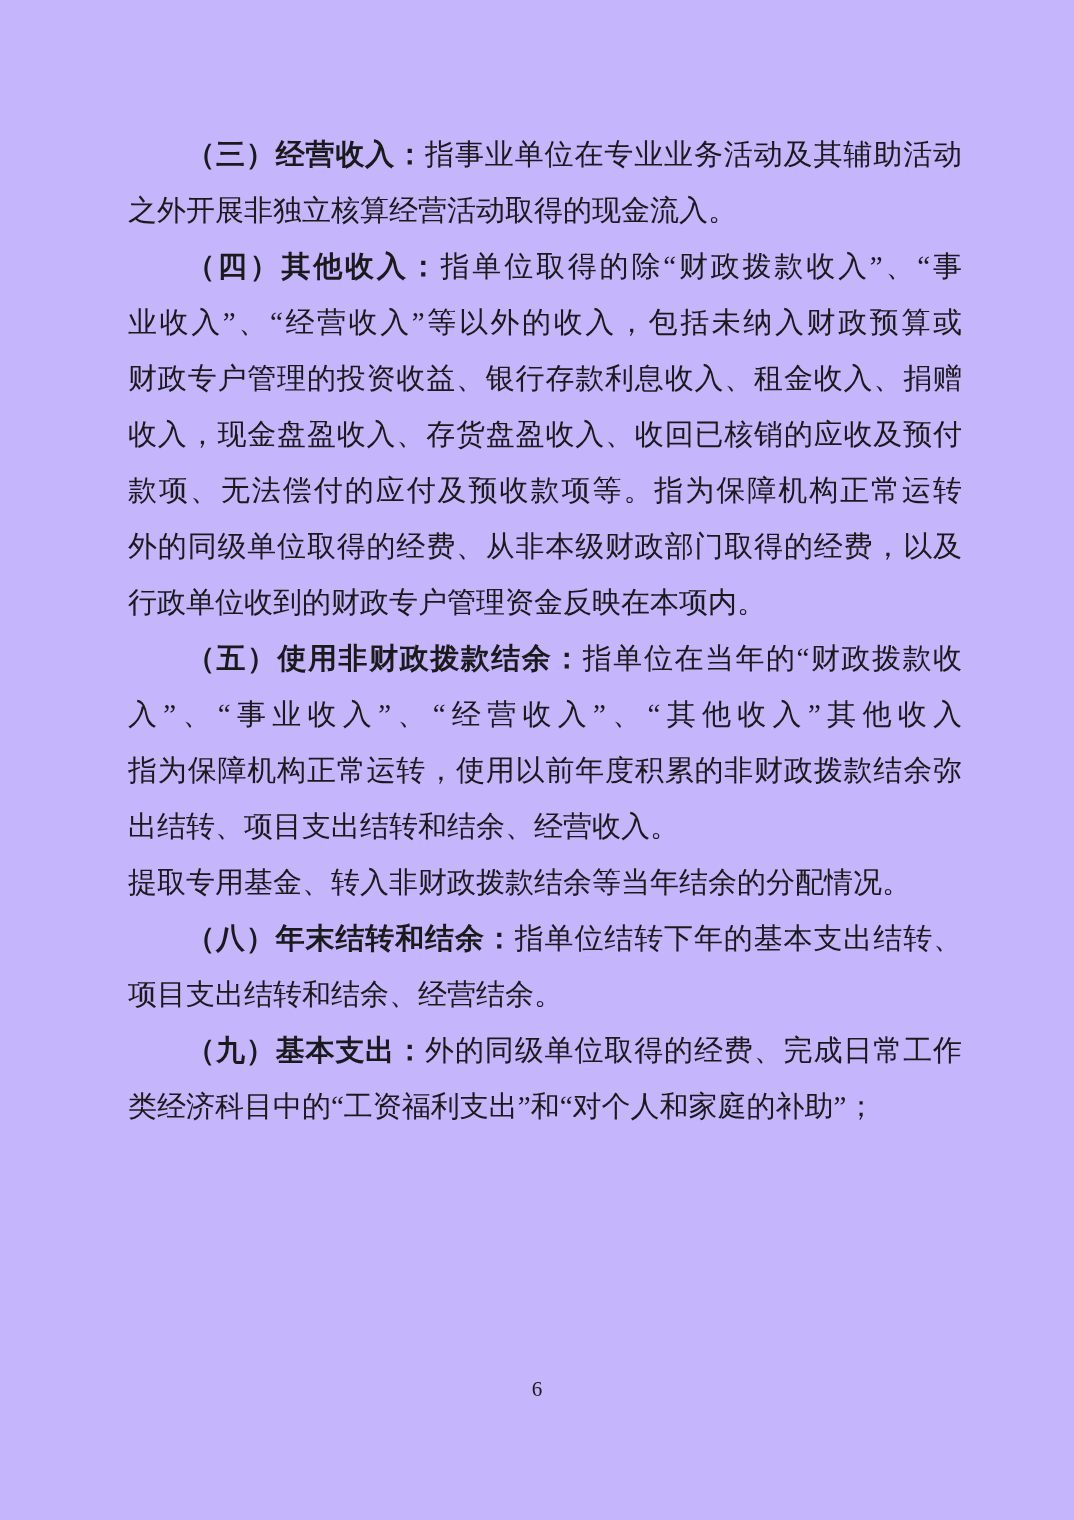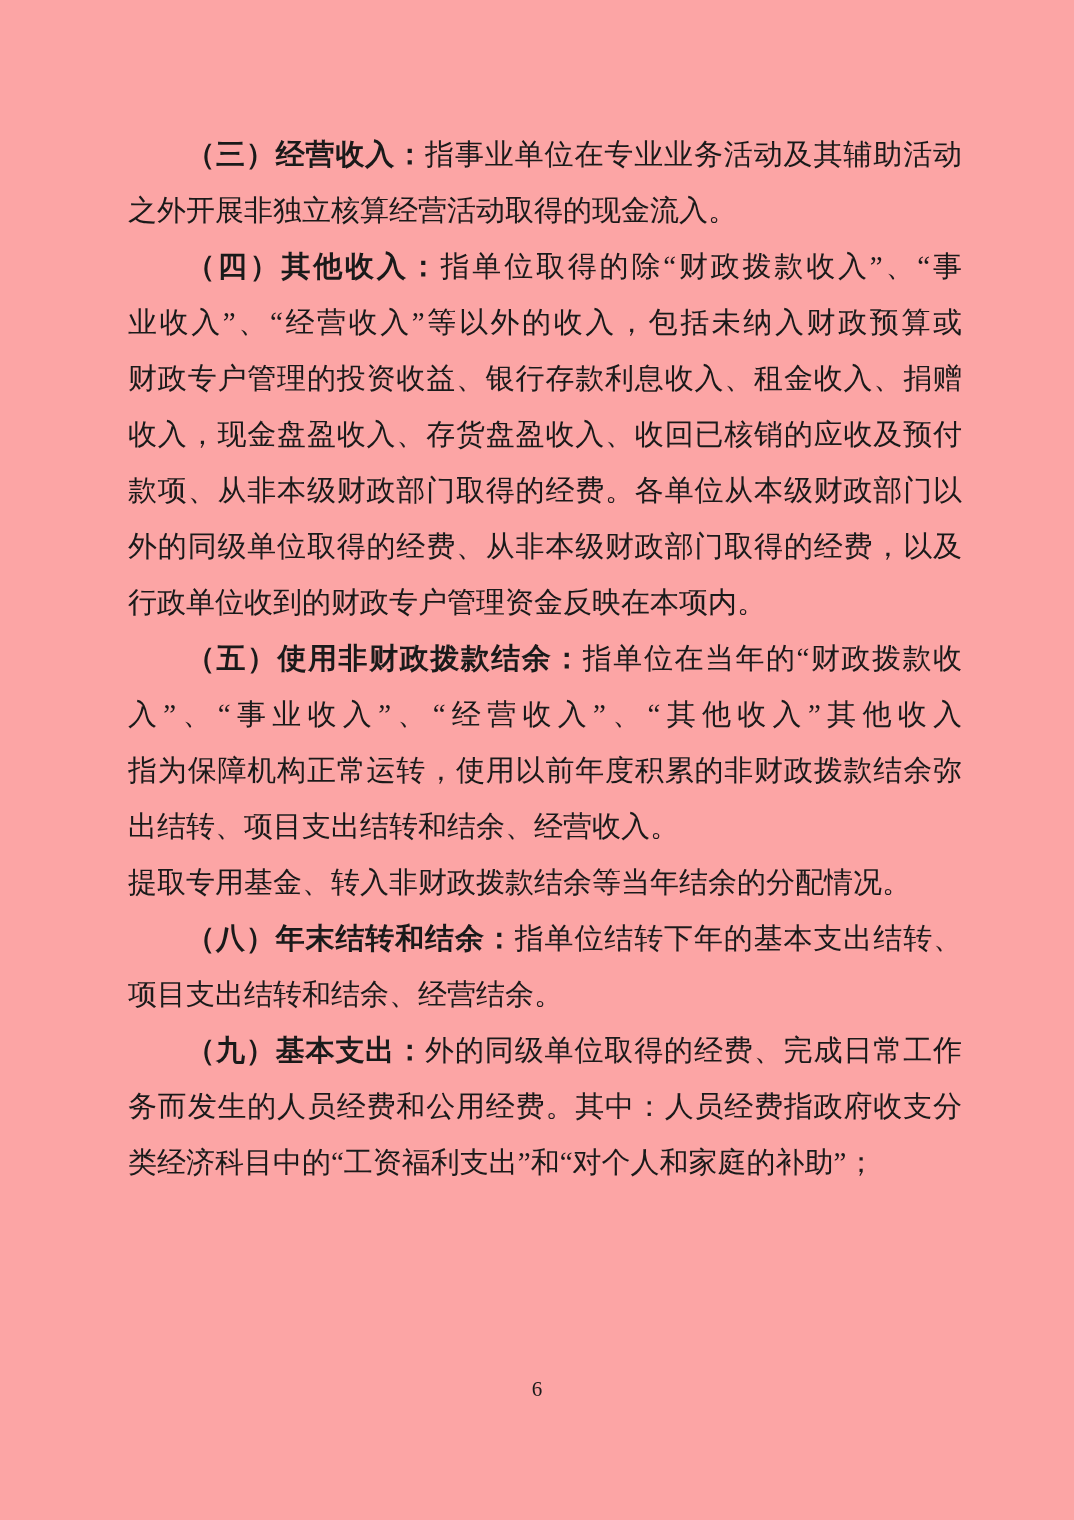--- a/index.html
+++ b/index.html
@@ -4,21 +4,21 @@
 <style>
   html, body {
     margin: 0;
     padding: 0;
     background: #ffffff;
   }
   .page {
     position: relative;
     width: 1074px;
     height: 1520px;
-    background: #fca5a5;
+    background: #c4b5fd;
     overflow: hidden;
     font-family: "Liberation Serif", "DejaVu Serif", serif;
     color: #1a1a1a;
   }
   .content {
     position: absolute;
     left: 128px;
     top: 126px;
     width: 834px;
     font-size: 29px;
@@ -62,21 +62,21 @@
     <div class="para">
       <div class="line first"><b class="term">（三）经营收入：</b><span>指事业单位在专业业务活动及其辅助活动</span></div>
       <div class="line last">之外开展非独立核算经营活动取得的现金流入。</div>
     </div>
 
     <div class="para">
       <div class="line first"><b class="term">（四）其他收入：</b><span>指单位取得的除“财政拨款收入”、“事</span></div>
       <div class="line">业收入”、“经营收入”等以外的收入，包括未纳入财政预算或</div>
       <div class="line">财政专户管理的投资收益、银行存款利息收入、租金收入、捐赠</div>
       <div class="line">收入，现金盘盈收入、存货盘盈收入、收回已核销的应收及预付</div>
-      <div class="line">款项、从非本级财政部门取得的经费。各单位从本级财政部门以</div>
+      <div class="line">款项、无法偿付的应付及预收款项等。指为保障机构正常运转</div>
       <div class="line">外的同级单位取得的经费、从非本级财政部门取得的经费，以及</div>
       <div class="line last">行政单位收到的财政专户管理资金反映在本项内。</div>
     </div>
 
     <div class="para">
       <div class="line first"><b class="term">（五）使用非财政拨款结余：</b><span>指单位在当年的“财政拨款收</span></div>
       <div class="line">入”、“事业收入”、“经营收入”、“其他收入”其他收入</div>
       <div class="line">指为保障机构正常运转，使用以前年度积累的非财政拨款结余弥补</div>
     </div>
 
@@ -88,20 +88,19 @@
       <div class="line last">提取专用基金、转入非财政拨款结余等当年结余的分配情况。</div>
     </div>
 
     <div class="para">
       <div class="line first"><b class="term">（八）年末结转和结余：</b><span>指单位结转下年的基本支出结转、</span></div>
       <div class="line last">项目支出结转和结余、经营结余。</div>
     </div>
 
     <div class="para">
       <div class="line first"><b class="term">（九）基本支出：</b><span>外的同级单位取得的经费、完成日常工作任</span></div>
-      <div class="line">务而发生的人员经费和公用经费。其中：人员经费指政府收支分</div>
       <div class="line last">类经济科目中的“工资福利支出”和“对个人和家庭的补助”；</div>
     </div>
 
   </div>
 
   <div class="footer">6</div>
 </div>
 
 </body></html>

